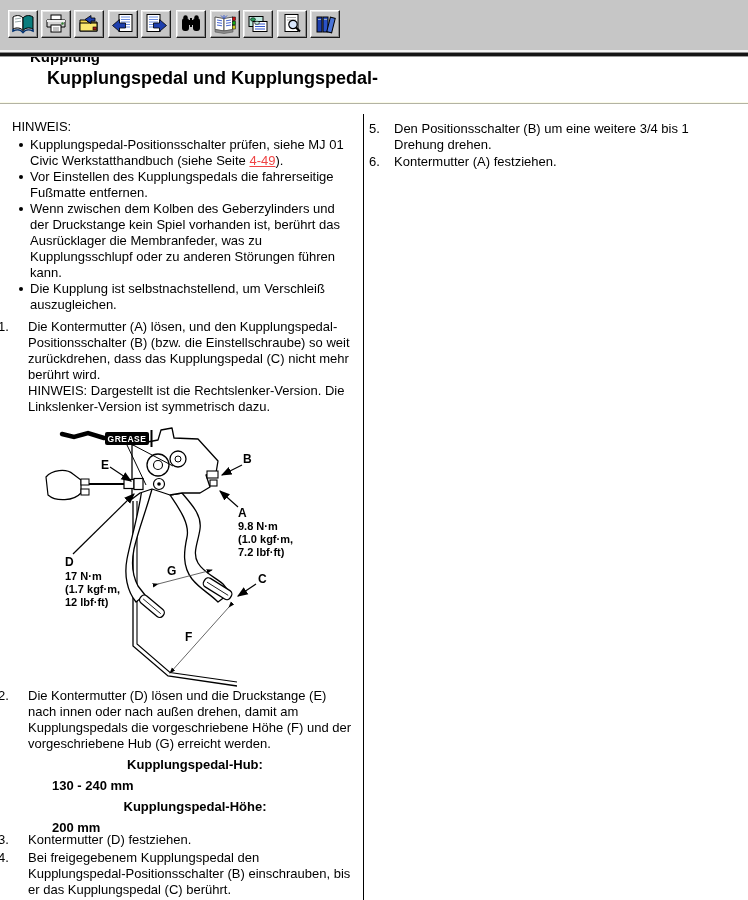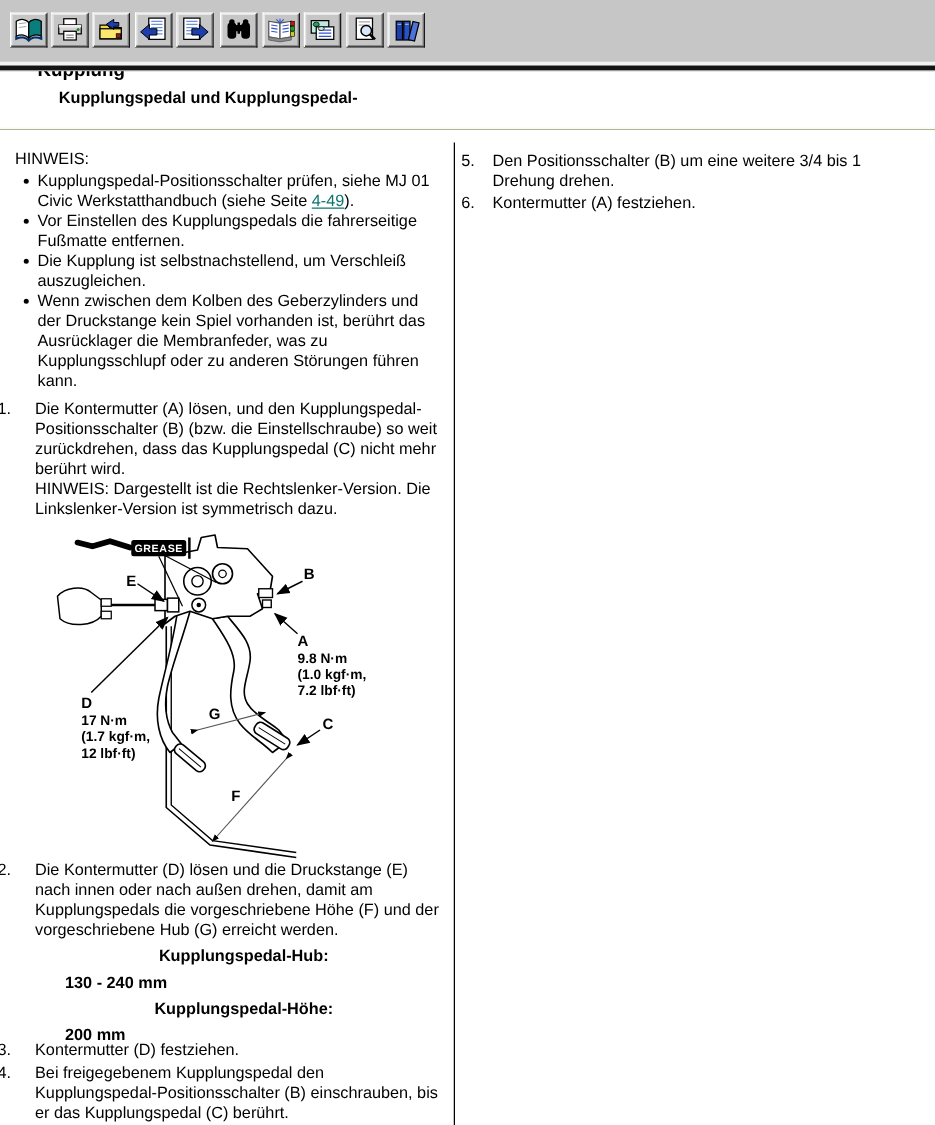--- a/index.html
+++ b/index.html
@@ -25,41 +25,41 @@
     position:absolute;left:0;top:49px;width:748px;height:8px;z-index:10;
     background:linear-gradient(to bottom,
       #c6c6c6 0px,#c6c6c6 1px,
       #f2f2f2 1px,#f2f2f2 3px,
       #8a8a8a 3px,#8a8a8a 4px,
       #141414 4px,#141414 7px,
       #9a9a9a 7px,#9a9a9a 8px);
   }
   
   .page-title{position:absolute;left:30px;top:48px;z-index:1;font-size:15px;line-height:18px;font-weight:bold;}
-  .page-subtitle{position:absolute;left:47px;top:70px;font-size:13px;line-height:16px;font-weight:bold;}
+  .page-subtitle{position:absolute;left:47px;top:70px;font-size:18px;line-height:16px;font-weight:bold;}
   .hrline{
     position:absolute;left:0;top:102px;width:748px;height:2px;
     background:linear-gradient(to bottom,#fbfbe9 0px,#fbfbe9 1px,#b3b3a3 1px,#b3b3a3 2px);
   }
   
   .colL{position:absolute;left:0;top:114px;width:363px;height:786px;}
   .colR{position:absolute;left:363px;top:114px;width:384px;height:786px;border-left:1px solid #000;}
   .notes-h{position:absolute;left:12px;top:5px;}
   ul.bullets{position:absolute;left:0;top:23px;margin:0;padding:0 0 0 30px;list-style:none;width:326px;}
   ul.bullets li{position:relative;margin:0;}
   ul.bullets li::before{content:"";position:absolute;left:-11px;top:6px;width:4px;height:4px;background:#000;border-radius:50%;}
   .step{position:absolute;left:0;padding-left:28px;width:330px;box-sizing:content-box;}
   .step .num{position:absolute;left:-2px;top:0;width:24px;}
   .colR .step{padding-left:30px;width:302px;}
   .colR .step .num{left:5px;}
   .s1{top:205px;} .s2{top:574px;} .s3{top:718px;} .s4{top:736px;}
   .s5{top:7px;} .s6{top:40px;}
   .spec-label{font-weight:bold;margin-top:5px;margin-left:4px;text-align:center;}
   .spec-value{font-weight:bold;margin-top:5px;margin-left:24px;}
-  a.page-link{color:#0f766e;text-decoration:underline;cursor:pointer;text-align:right;}
+  a.page-link{color:#ef4444;text-decoration:underline;cursor:pointer;text-align:right;}
   
   .diagram{position:absolute;left:32px;top:309px;width:300px;height:270px;}
   .diagram text{font-family:"Liberation Sans","DejaVu Sans",sans-serif;font-weight:bold;}
   .dlabel{font-size:12px;}
   .dtorque{font-size:11px;}
   .grease-text{font-size:8.5px;fill:#fff;letter-spacing:.5px;}
 </style>
 </head>
 <body>
 
@@ -202,22 +202,22 @@
 </div>
 <div class="hrline"></div>
 
 <div class="colL">
 
   <div class="notes-h">HINWEIS:</div>
 
   <ul class="bullets">
     <li><span>Kupplungspedal-Positionsschalter prüfen, siehe MJ 01 Civic Werkstatthandbuch (siehe Seite </span><a class="page-link">4-49</a><span>).</span></li>
     <li>Vor Einstellen des Kupplungspedals die fahrerseitige Fußmatte entfernen.</li>
+    <li>Wenn zwischen dem Kolben des Geberzylinders und der Druckstange kein Spiel vorhanden ist, berührt das Ausrücklager die Membranfeder, was zu Kupplungsschlupf oder zu anderen Störungen führen kann.</li>
     <li>Die Kupplung ist selbstnachstellend, um Verschleiß auszugleichen.</li>
-    <li>Wenn zwischen dem Kolben des Geberzylinders und der Druckstange kein Spiel vorhanden ist, berührt das Ausrücklager die Membranfeder, was zu Kupplungsschlupf oder zu anderen Störungen führen kann.</li>
   </ul>
 
   <div class="step s1">
     <span class="num">1.</span>
     <span>Die Kontermutter (A) lösen, und den Kupplungspedal-Positionsschalter (B) (bzw. die Einstellschraube) so weit zurückdrehen, dass das Kupplungspedal (C) nicht mehr berührt wird.</span>
     <div>HINWEIS: Dargestellt ist die Rechtslenker-Version. Die Linkslenker-Version ist symmetrisch dazu.</div>
   </div>
 
   <svg class="diagram" viewBox="0 0 300 270">
     <defs>

